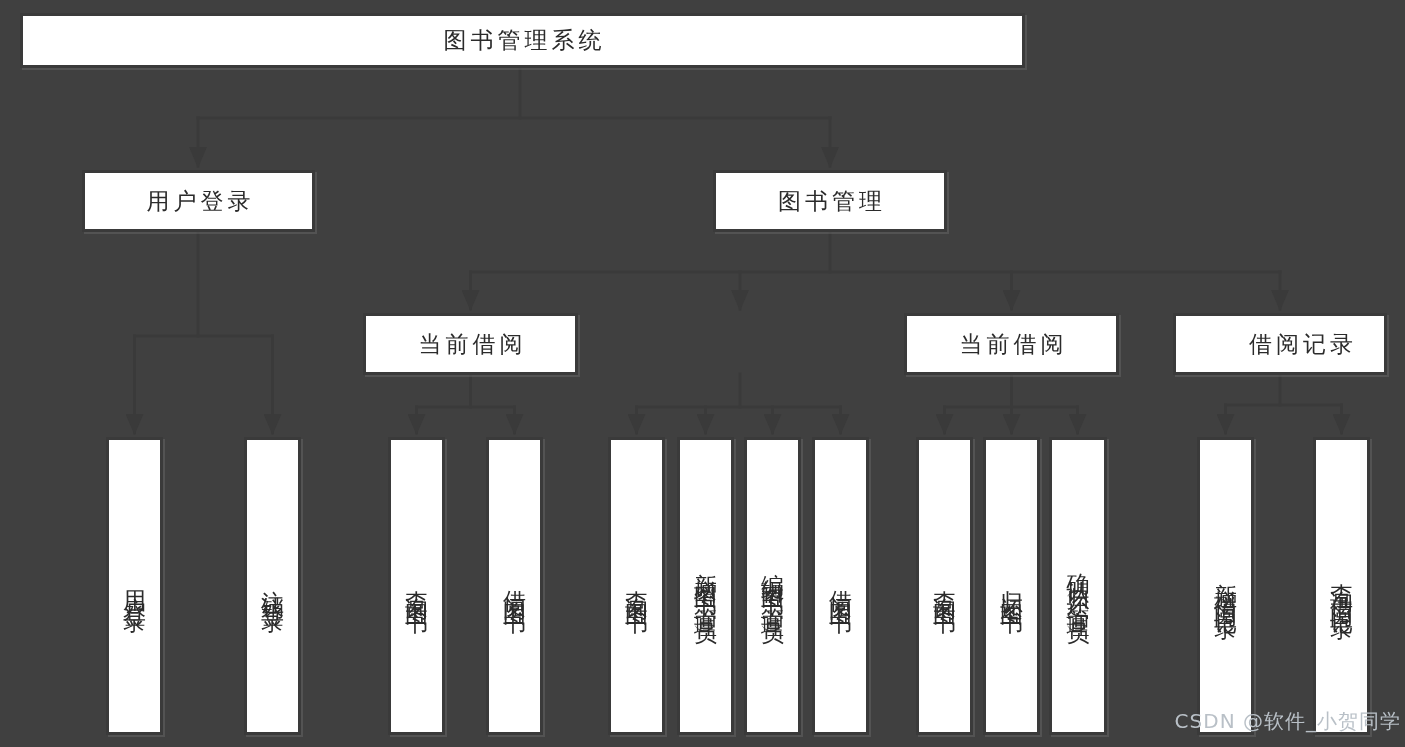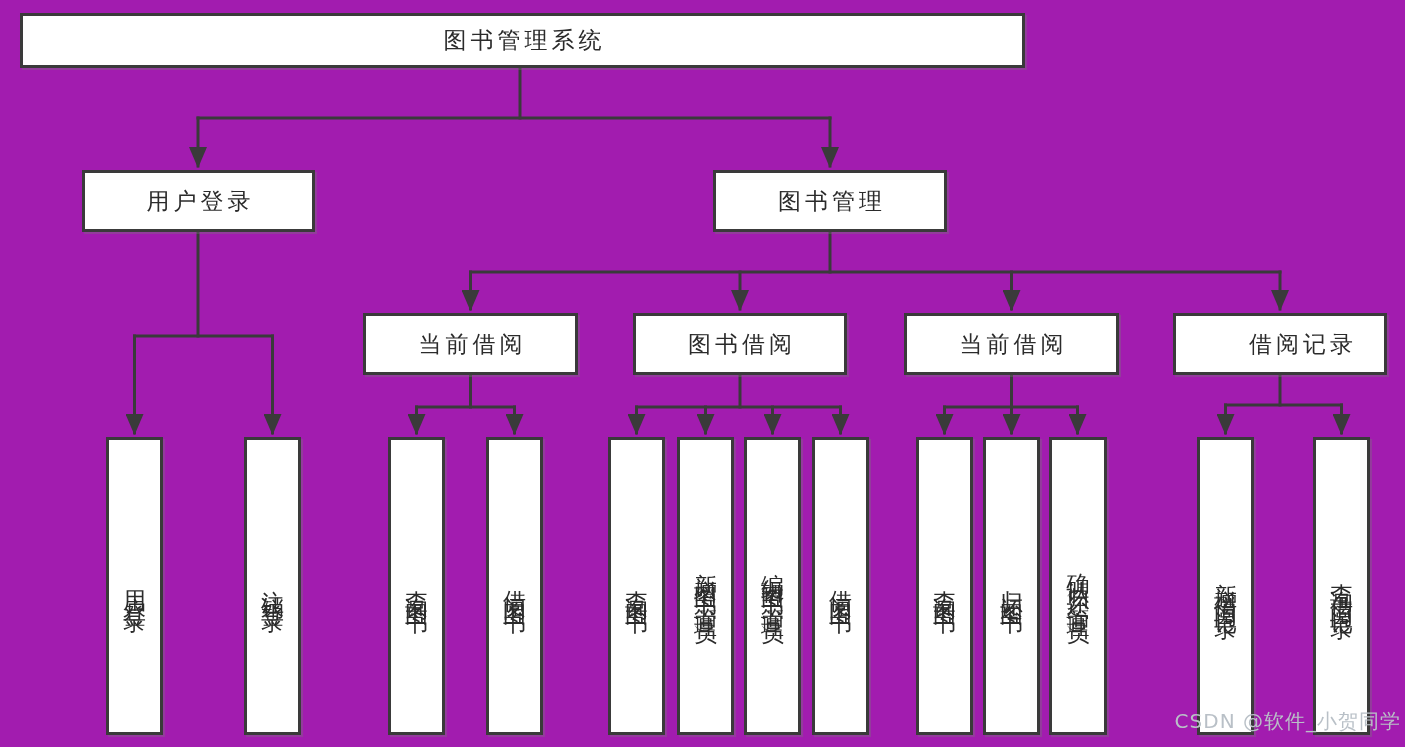--- a/index.html
+++ b/index.html
@@ -1,17 +1,17 @@
 <!DOCTYPE html>
 <html style="--line: #3a3a3a; --ink: #2b2b2b; --wm: #b9c0c7;"><head>
 <meta charset="utf-8">
 <style>
   html,body{margin:0;padding:0;background:#ffffff;}
   .canvas{
-    position:relative;width:1405px;height:747px;background:#a21caf;overflow:hidden;
+    position:relative;width:1405px;height:747px;background:#404040;overflow:hidden;
     font-family:"DejaVu Sans","Liberation Sans",sans-serif;
   }
   svg.wires{position:absolute;left:0;top:0;width:1405px;height:747px;}
   .c-line{stroke:var(--line,#3a3a3a);stroke-width:3;fill:none;stroke-linecap:square;}
   .arrowhead{fill:var(--line,#3a3a3a);stroke:none;}
   .node{
     position:absolute;background:#ffffff;border:3px solid var(--line,#3a3a3a);
     box-sizing:border-box;display:flex;align-items:center;justify-content:center;
     color:var(--ink,#2b2b2b);box-shadow:2px 2px 0 rgba(120,120,120,.35);
   }
@@ -77,21 +77,20 @@
     <line class="c-line" x1="1225.5" y1="405" x2="1225.5" y2="433" marker-end="url(#arrow)"></line>
     <line class="c-line" x1="1341.5" y1="405" x2="1341.5" y2="433" marker-end="url(#arrow)"></line>
   </svg>
 
   <div class="node h-node" style="left:20px;top:13px;width:1005px;height:55px;">图书管理系统</div>
 
   <div class="node h-node" style="left:82px;top:170px;width:233px;height:62px;">用户登录</div>
   <div class="node h-node" style="left:713px;top:170px;width:234px;height:62px;">图书管理</div>
 
   <div class="node h-node" style="left:363px;top:313px;width:215px;height:62px;">当前借阅</div>
-  <div class="node h-node" style="left:633px;top:313px;width:214px;height:62px;">图书借阅</div>
   <div class="node h-node" style="left:904px;top:313px;width:215px;height:62px;">当前借阅</div>
   <div class="node h-node" style="left:1173px;top:313px;width:214px;height:62px;padding-left:42px;">借阅记录</div>
 
   <div class="node v-node" style="left:106px;top:437px;width:57px;height:298px;">
     <span>用户登录</span>
     </div>
   <div class="node v-node" style="left:244px;top:437px;width:57px;height:298px;">
     <span>注销登录</span>
     </div>
 

